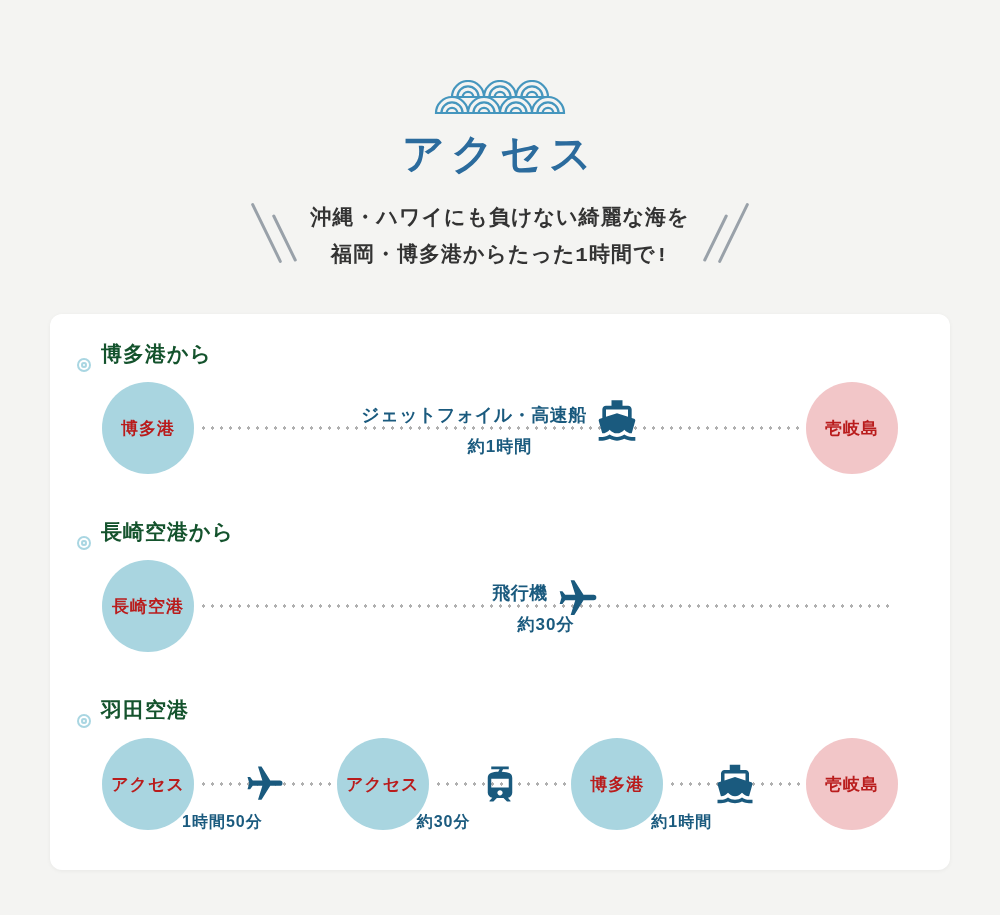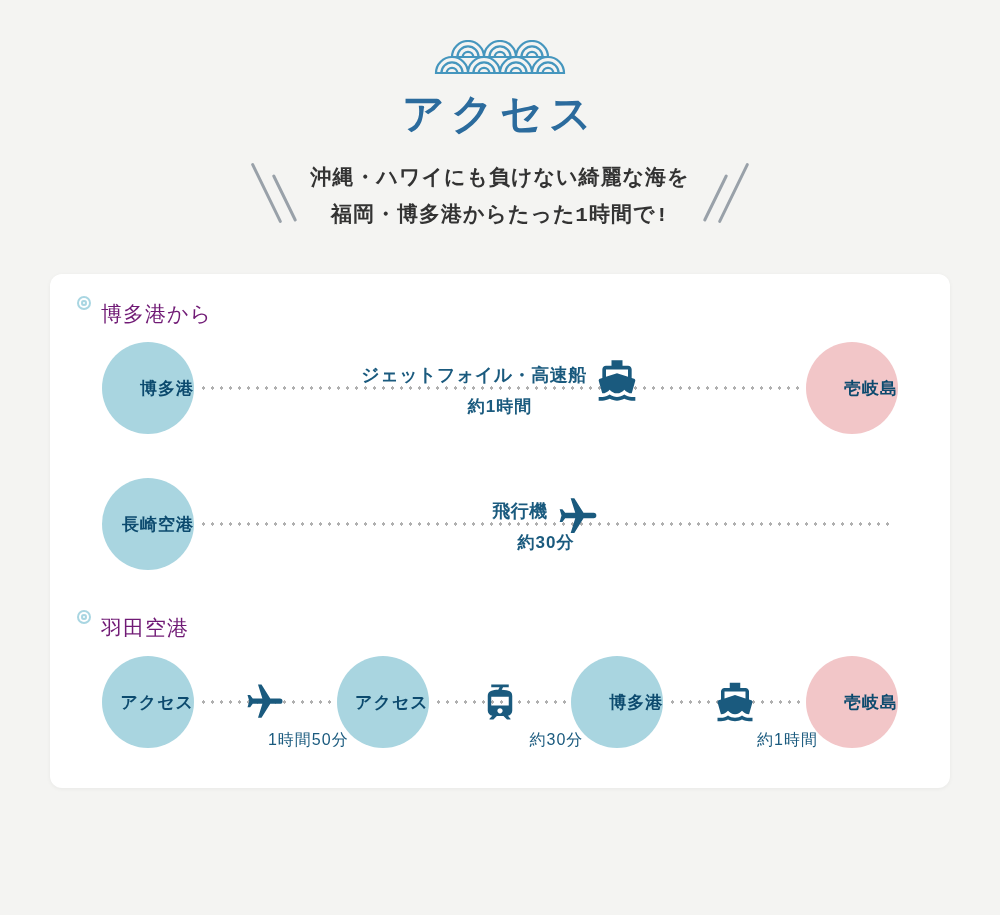--- a/index.html
+++ b/index.html
@@ -4,21 +4,21 @@
 <style>
   * { box-sizing: border-box; }
   html, body { margin: 0; padding: 0; }
   body {
     width: 1000px; height: 915px;
     background: #f4f4f2;
     font-family: "Liberation Sans", "DejaVu Sans", sans-serif;
     color: #333;
     overflow: hidden;
   }
-  .top { padding-top: 40px; }
+  .top { padding-top: 80px; }
   .wave-wrap { display: flex; justify-content: center; }
   .page-title {
     margin: 12px 0 0; text-align: center;
     font-family: "Liberation Serif", "DejaVu Serif", serif;
     font-weight: 700; font-size: 42px; letter-spacing: 6px;
     color: #2b6b9d;
   }
   .catch {
     position: relative; width: fit-content; margin: 18px auto 0;
     font-family: Liberation Mono, monospace;
@@ -35,35 +35,35 @@
   .sr2 { right: -28px; top: 12px; height: 52px; transform: rotate(26deg); }
 
   .card {
     width: 900px; margin: 40px auto 0;
     background: #fff; border-radius: 12px;
     padding: 26px 52px 40px;
     box-shadow: 0 1px 4px rgba(0,0,0,.05);
   }
   .section + .section { margin-top: 44px; }
   .sec-heading {
-    display: flex; align-items: flex-start;
+    display: flex; align-items: flex-end;
     margin: 0 0 14px -26px;
-    font-size: 21px; font-weight: 400; color: #701a75; letter-spacing: 1px;
+    font-size: 21px; font-weight: 700; color: #14532d; letter-spacing: 1px;
   }
   .ring {
     flex: 0 0 auto; width: 6px; height: 6px;
     border: 2px solid #a9d6e2; border-radius: 50%;
     box-shadow: 0 0 0 2px #fff, 0 0 0 4px #a9d6e2;
     margin: 0 14px 0 5px;
   }
   .row { display: flex; align-items: center; }
   .node {
     flex: 0 0 92px; width: 92px; height: 92px; border-radius: 50%;
-    display: flex; align-items: center; justify-content: flex-end;
-    color: #0c4a6e; font-weight: 700; font-size: 17px; letter-spacing: 1px; font-family: Liberation Mono, monospace;
+    display: flex; align-items: center; justify-content: center;
+    color: #b91c1c; font-weight: 700; font-size: 17px; letter-spacing: 1px; font-family: Liberation Mono, monospace;
   }
   .node-blue { background: #a9d5e0; }
   .node-pink { background: #f2c6c8; }
 
   .leg { position: relative; flex: 1 1 auto; height: 92px; }
   .dotline {
     position: absolute; left: 5px; right: 5px; top: 50%;
     height: 4px; margin-top: -2px;
     background-image: radial-gradient(circle, #b0b0b0 1.5px, transparent 1.8px);
     background-size: 9px 4px; background-position: 0 50%; background-repeat: repeat-x;
@@ -80,21 +80,21 @@
   .method-row .ticon { width: 44px; height: 44px; transform: translateY(16px); }
   .duration { margin-top: 8px; font-size: 17px; font-weight: 700; color: #1a5a7e; letter-spacing: 1px; }
 
   .leg-c .ticon {
     position: absolute; left: 50%; top: 50%;
     width: 42px; height: 42px;
     transform: translate(-50%, -50%); z-index: 2;
   }
   .duration-c {
     position: absolute; left: -12px; right: -12px; top: 50%; margin-top: 28px;
-    text-align: right; font-size: 16px; font-weight: 400; color: #1a5a7e;
+    text-align: left; font-size: 16px; font-weight: 700; color: #1a5a7e;
     letter-spacing: 1px;
   }
 </style>
 </head>
 <body>
 
 <svg width="0" height="0" style="position:absolute" aria-hidden="true">
   <defs>
     <symbol id="i-plane" viewBox="0 0 24 24">
       <g transform="rotate(90 12 12)">
@@ -165,20 +165,24 @@
             <div class="duration">約1時間</div>
           </div>
         </div>
         <div class="node node-pink">
           <span>壱岐島</span>
         </div>
       </div>
     </section>
 
     <section class="section">
+      <h2 class="sec-heading">
+        <span class="ring"></span>
+        <span>長崎空港から</span>
+      </h2>
       <div class="row">
         <div class="node node-blue">
           <span>長崎空港</span>
         </div>
         <div class="leg">
           <div class="dotline"></div>
           <div class="leg-mid">
             <div class="method-row">
               <span class="method">飛行機</span>
               <svg class="ticon">

